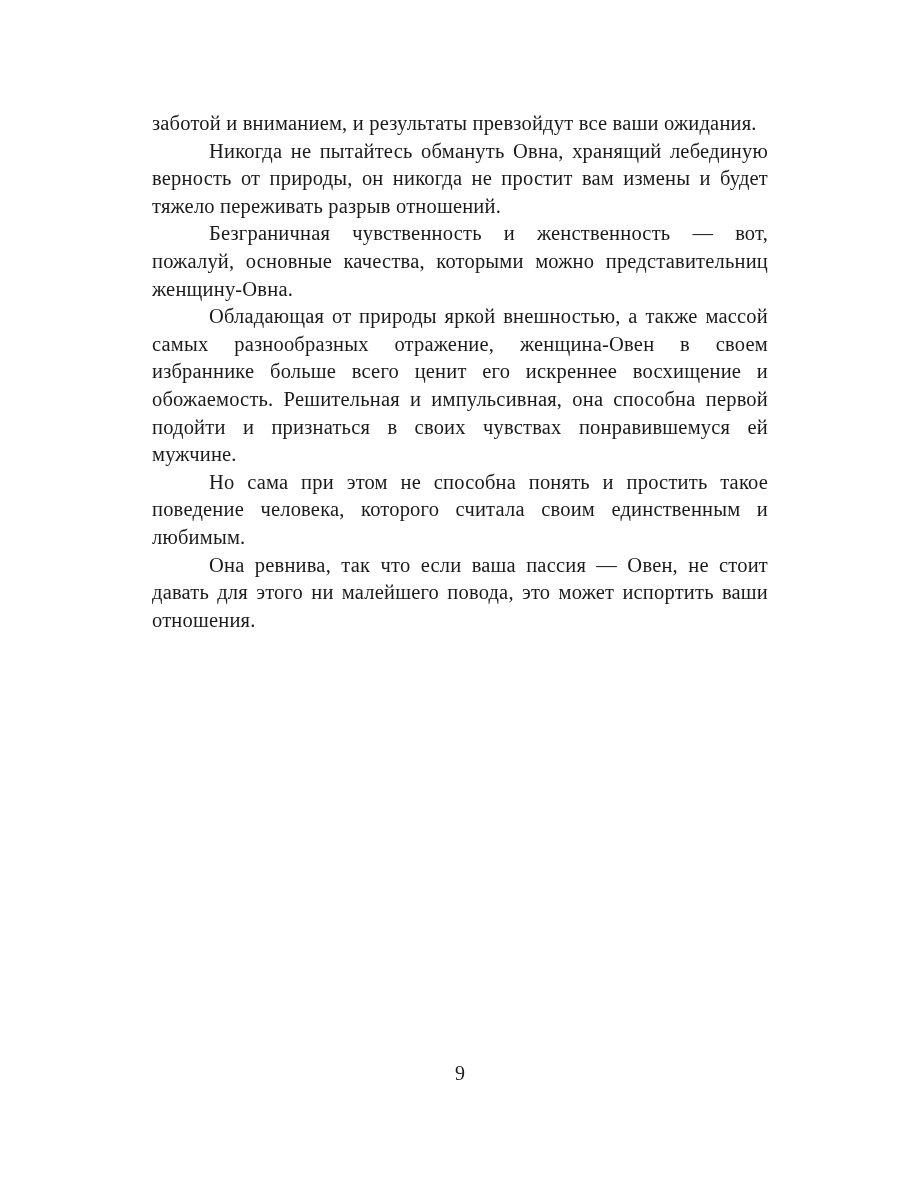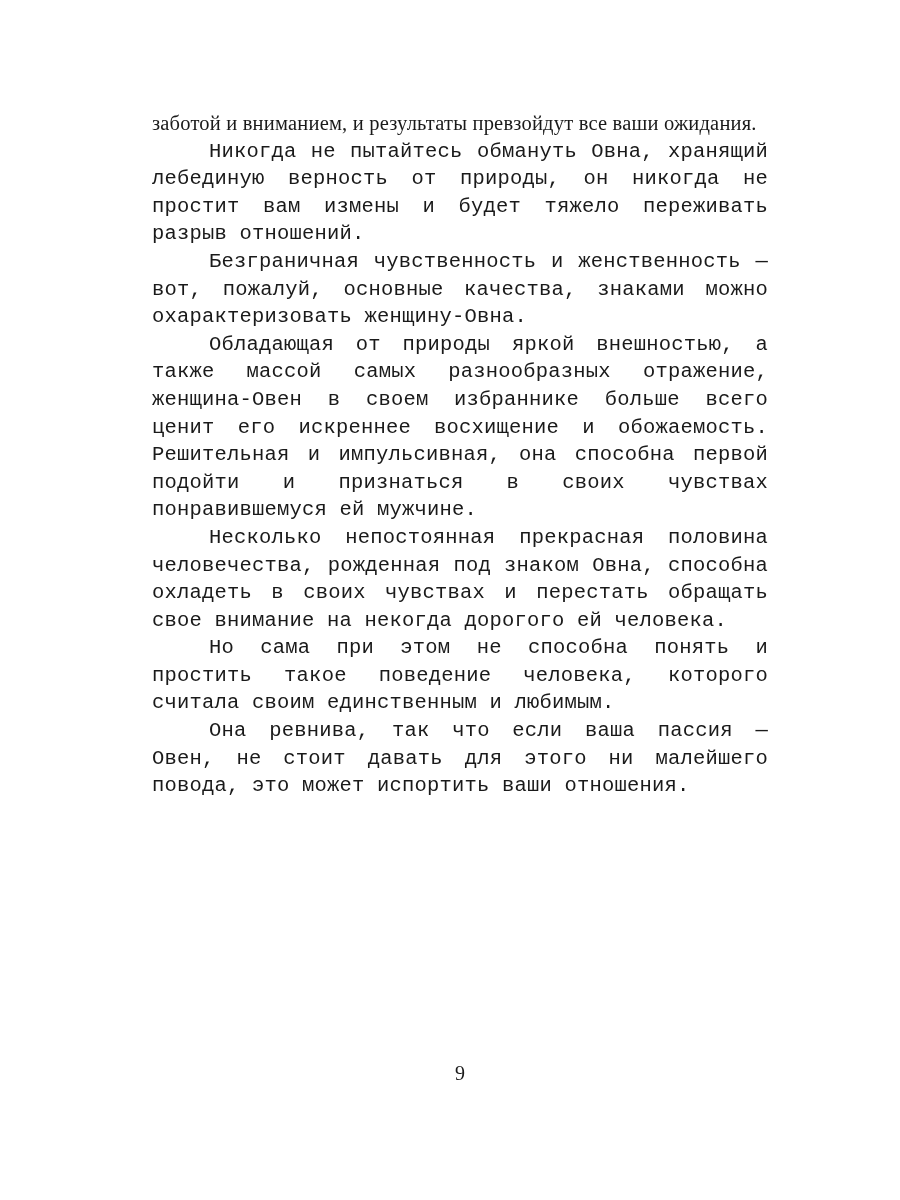--- a/index.html
+++ b/index.html
@@ -26,40 +26,38 @@
       margin: 0;
       font-size: 20.5px;
       line-height: 27.6px;
       color: #1a1a1a;
       text-align: justify;
       text-justify: inter-word;
       letter-spacing: 0.2px;
     }
     .para.indent {
       text-indent: 57px;
-      font-family: Liberation Mono, monospace;
     }
     .page-number {
       position: absolute;
       left: 152px;
       top: 1062px;
       width: 616px;
       text-align: center;
       font-size: 20px;
       color: #1a1a1a;
     }
   </style>
 </head>
 <body>
 
 <div class="book-page">
   <div class="text-block">
 
   <p class="para">заботой и вниманием, и результаты превзойдут все ваши ожидания.</p>
       <p class="para indent">Никогда не пытайтесь обмануть Овна, хранящий лебединую верность от природы, он никогда не простит вам измены и будет тяжело переживать разрыв отношений.</p>
-      <p class="para indent">Безграничная чувственность и женственность — вот, пожалуй, основные качества, знаками можно охарактеризовать женщину-Овна.</p>
+      <p class="para indent">Безграничная чувственность и женственность — вот, пожалуй, основные качества, которыми можно представительниц женщину-Овна.</p>
       <p class="para indent">Обладающая от природы яркой внешностью, а также массой самых разнообразных отражение, женщина-Овен в своем избраннике больше всего ценит его искреннее восхищение и обожаемость. Решительная и импульсивная, она способна первой подойти и признаться в своих чувствах понравившемуся ей мужчине.</p>
-      <p class="para indent">Несколько непостоянная прекрасная половина человечества, рожденная под знаком Овна, способна охладеть в своих чувствах и перестать обращать свое внимание на некогда дорогого ей человека.</p>
       <p class="para indent">Но сама при этом не способна понять и простить такое поведение человека, которого считала своим единственным и любимым.</p>
       <p class="para indent">Она ревнива, так что если ваша пассия — Овен, не стоит давать для этого ни малейшего повода, это может испортить ваши отношения.</p>
     </div>
   <div class="page-number">9</div>
 </div>
 
 </body></html>

